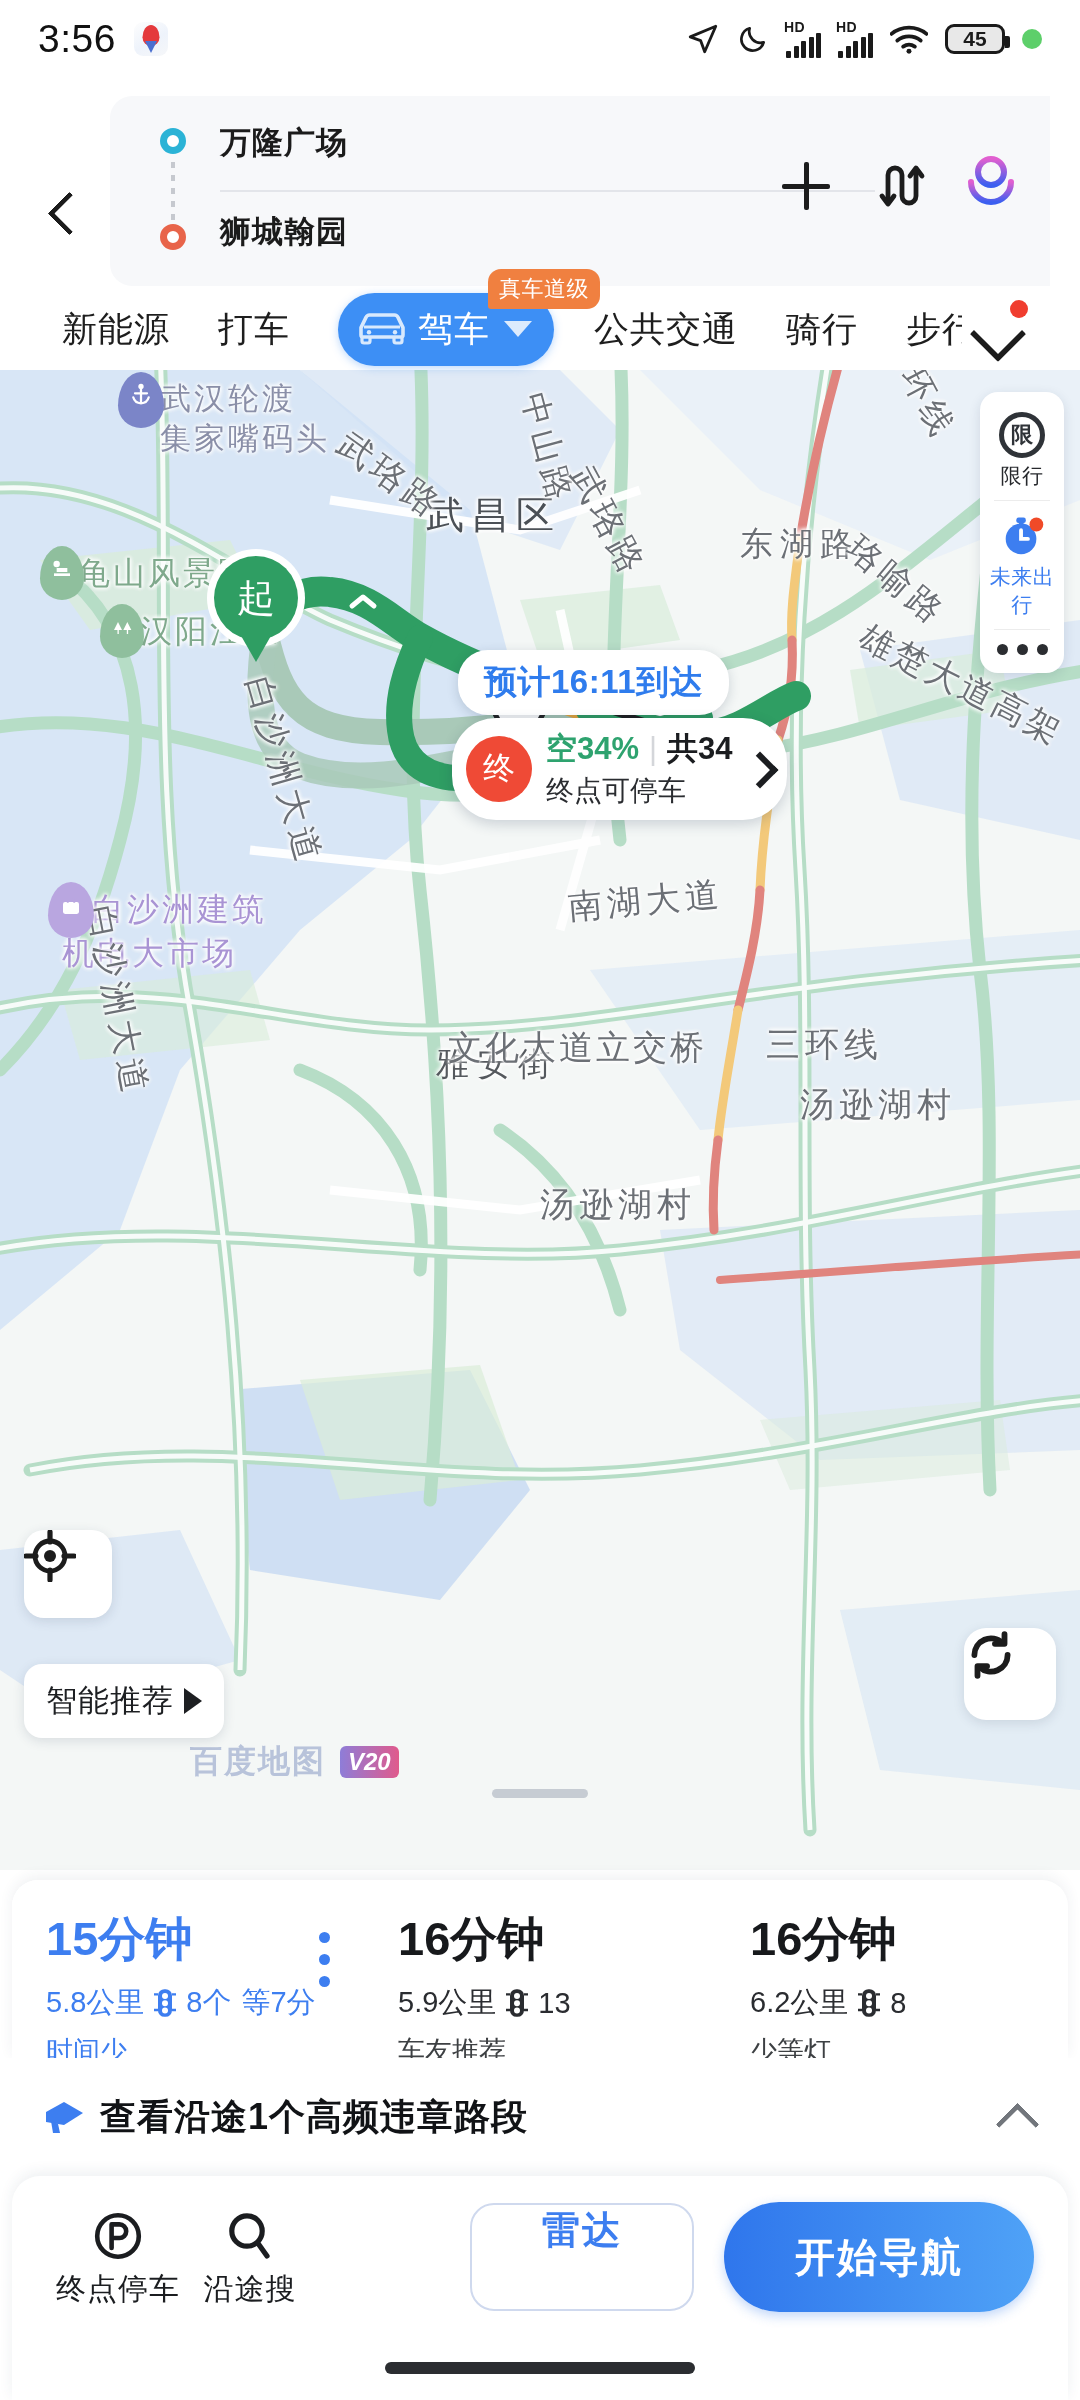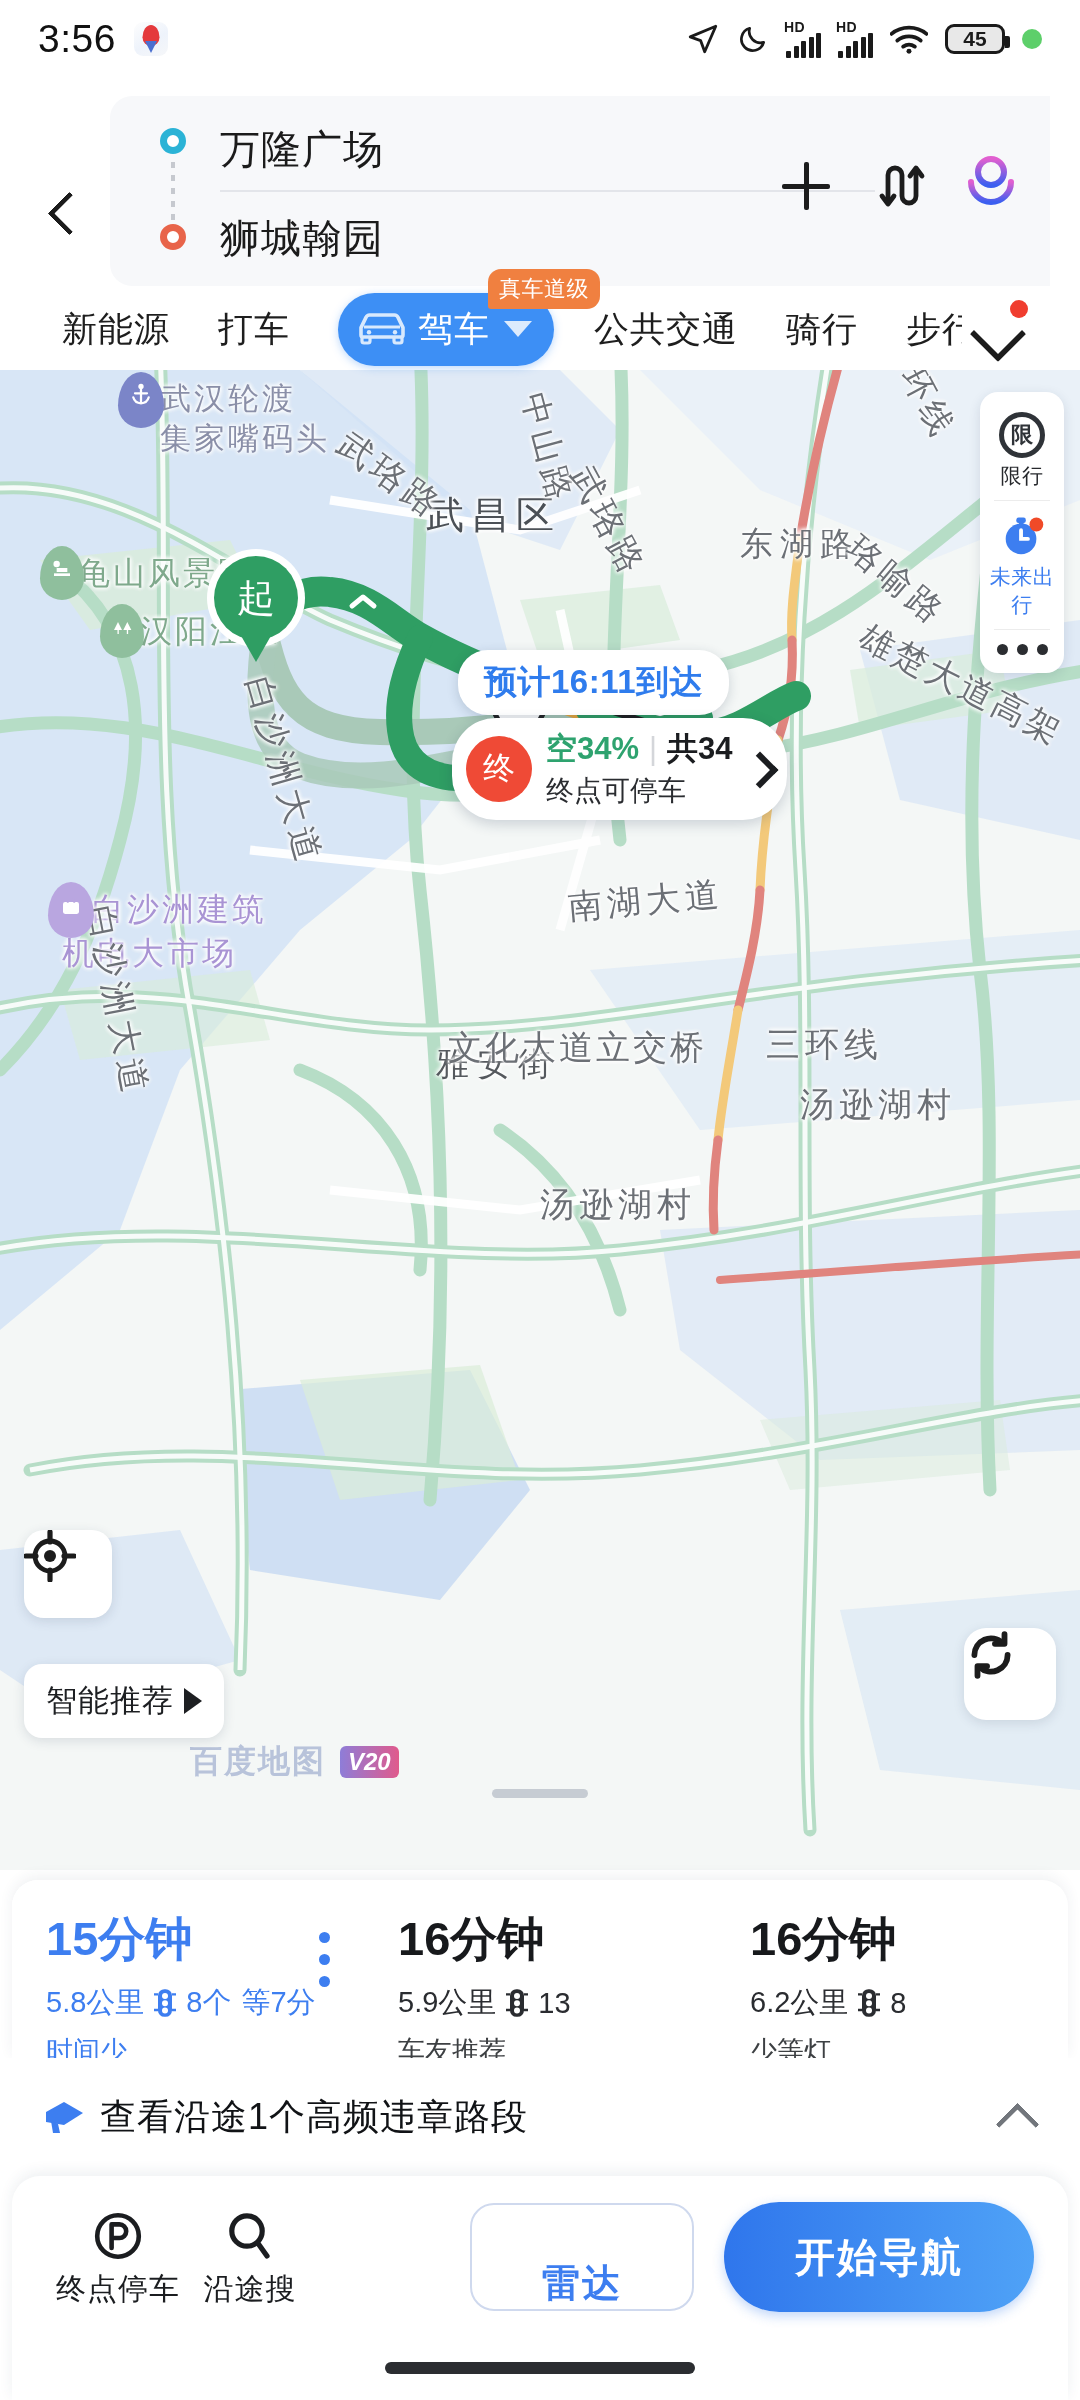--- a/index.html
+++ b/index.html
@@ -73,21 +73,21 @@
     background:#f7f8fa; border-radius:22px 0 0 22px;
   }
   .pt-col { position:absolute; left:50px; top:32px; width:36px; height:120px; }
   .pt-dot { width:26px;height:26px;border-radius:50%;border:7px solid #2bb3d6;background:#fff; }
   .pt-dot.end { border-color:#e8644a; margin-top:70px; }
   .pt-dash {
     position:absolute; left:11px; top:34px; width:4px; height:60px;
     background:repeating-linear-gradient(to bottom,#c6c9cf 0,#c6c9cf 6px,transparent 6px,transparent 13px);
   }
   .addr {
-    position:absolute; left:110px; font-size:40px; color:#1b1b1b; font-weight:400;
+    position:absolute; left:110px; font-size:31px; color:#1b1b1b; font-weight:700;
     white-space:nowrap; letter-spacing:1px;text-align:center;
   }
   .addr.from { top:26px; }
   .addr.to { top:115px; }
   .hr-line { position:absolute; left:110px; top:94px; width:655px; height:2px; background:#e3e5ea; }
   .hdr-actions { position:absolute; right:30px; top:58px; display:flex; align-items:center; gap:36px; }
   .plus-btn { position:relative; width:56px; height:56px; cursor:pointer; }
   .plus-btn::before,.plus-btn::after {
     content:""; position:absolute; background:#1c1c1c; border-radius:2px;
   }
@@ -254,42 +254,42 @@
   .light-ico { width:22px;height:30px;display:inline-block;position:relative;flex:none; }
   .vdots { position:absolute; right:34px; top:52px; display:flex; flex-direction:column; gap:11px; }
   .vdots i { width:11px;height:11px;border-radius:50%;background:#3d7ef0;display:block; }
 
   
   .violation {
     position:absolute; top:2058px; left:0; width:1080px; height:118px;
     background:#fff; display:flex; align-items:center; padding:0 42px; z-index:25;
   }
   .meg-ico { width:50px;height:44px; margin-right:8px; flex:none; }
-  .violation .vtxt { font-size:36px; color:#111316; font-weight:400; letter-spacing:1px; }
+  .violation .vtxt { font-size:36px; color:#111316; font-weight:700; letter-spacing:1px; }
   .chev-up { margin-left:auto; width:44px; height:44px; position:relative; cursor:pointer; }
   .chev-up::before {
     content:""; position:absolute; left:8px; top:14px; width:26px; height:26px;
     border-left:5px solid #72767c; border-top:5px solid #72767c;
     transform:rotate(45deg); border-radius:2px;
   }
 
   
   .bottombar {
     position:absolute; top:2176px; left:12px; width:1056px; height:224px;
     background:#fff; border-radius:28px 28px 0 0; box-shadow:0 -4px 14px rgba(40,60,90,.08);
     z-index:26;
   }
   .bb-inner { display:flex; align-items:center; padding:26px 34px 0 40px; }
   .bb-item { width:132px; text-align:center; cursor:pointer; }
   .bb-item .bi { height:62px; display:flex; align-items:center; justify-content:center; }
   .bb-item .bl { font-size:30px; color:#1b1d20; margin-top:2px; letter-spacing:1px; }
   .bb-actions { margin-left:auto; display:flex; align-items:center; gap:30px; }
   .btn-outline {
     width:224px;height:108px;border:2px solid #cfd9ee;border-radius:24px; background:#fff;
-    display:flex;align-items:flex-end;justify-content:center; cursor:pointer;
+    display:flex;align-items:flex-start;justify-content:center; cursor:pointer;
   }
   .btn-outline span { font-size:38px; color:#3d7ef0; font-weight:700; letter-spacing:2px; }
   .btn-primary {
     width:310px;height:110px;border-radius:55px;
     background:linear-gradient(90deg,#2f76ec 0%,#4fa2f7 100%);
     display:flex;align-items:center;justify-content:center; cursor:pointer;
     box-shadow:0 4px 12px rgba(47,118,236,.3);
   }
   .btn-primary span { font-size:40px; color:#fff; font-weight:700; letter-spacing:2px; }
   .homebar {

